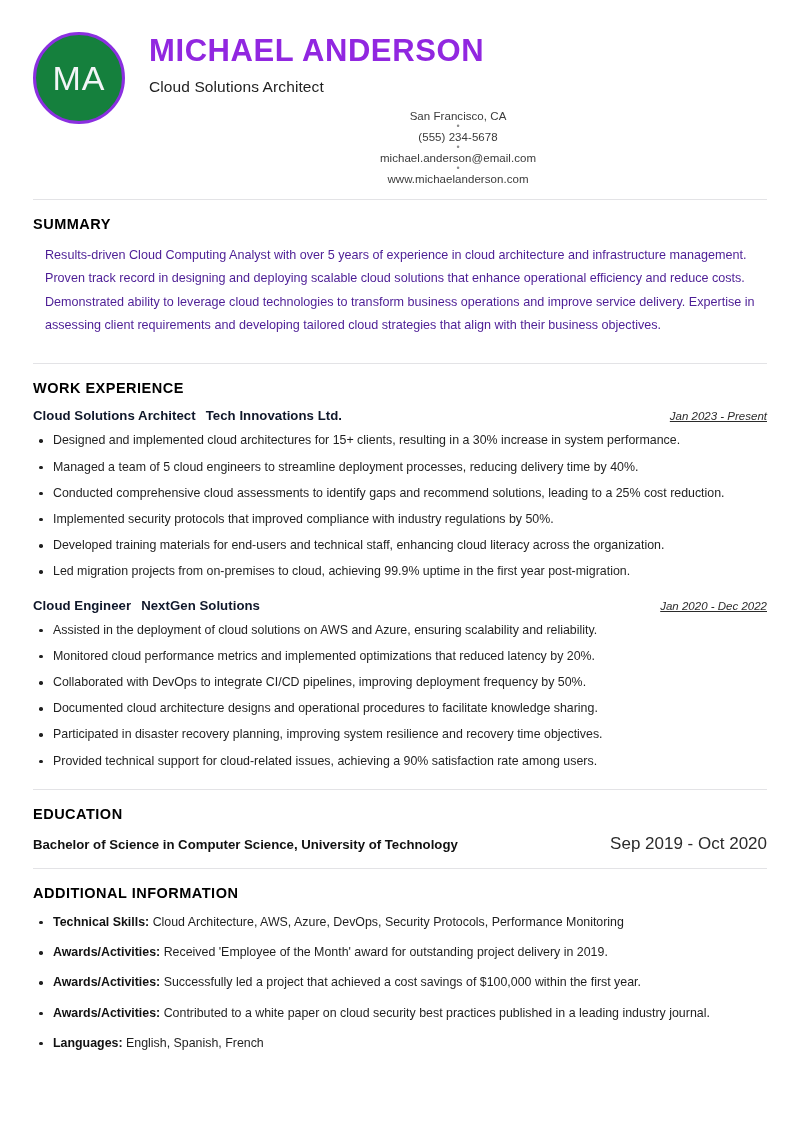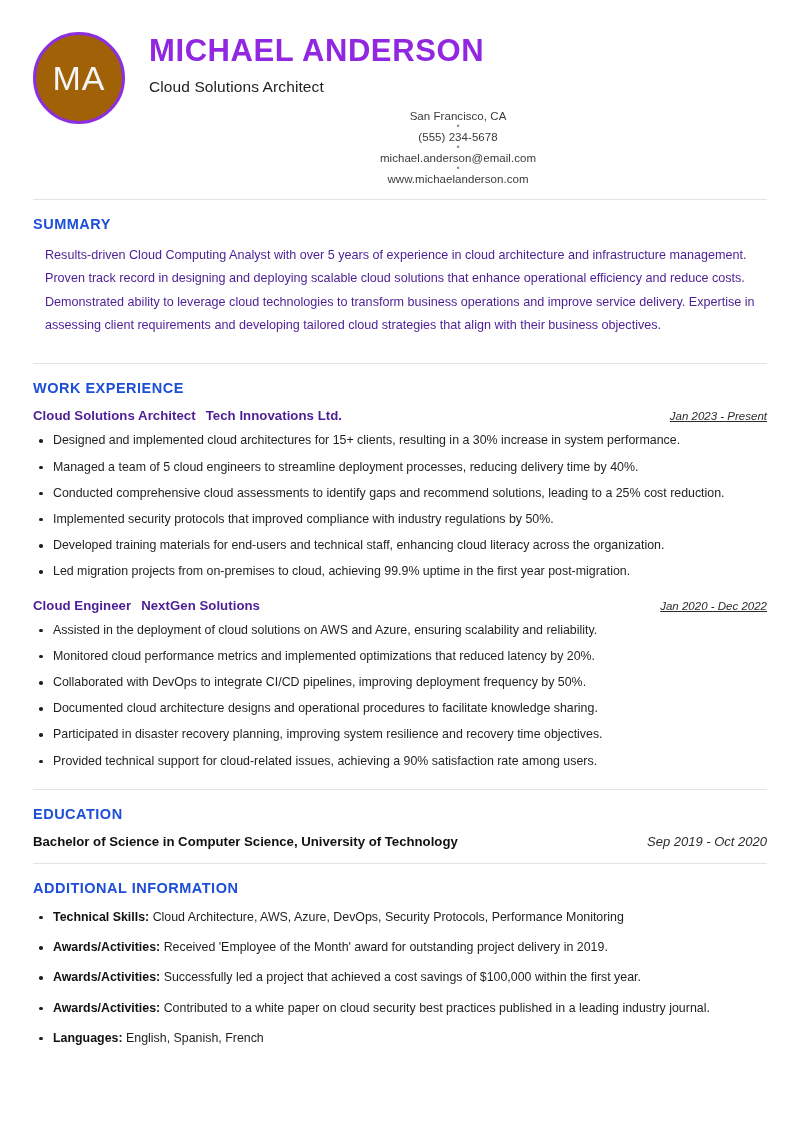--- a/index.html
+++ b/index.html
@@ -29,21 +29,21 @@
     display: flex;
     align-items: flex-start;
     padding-top: 28px;
     padding-bottom: 14px;
   }
   .avatar {
     flex: 0 0 auto;
     width: 92px;
     height: 92px;
     border-radius: 50%;
-    background: #a16207;
+    background: #15803d;
     border: 3px solid #8b2fe0;
     box-sizing: border-box;
     display: flex;
     align-items: center;
     justify-content: center;
     margin-top: 4px;
   }
   .avatar-initials {
     color: #f3f5f8;
     font-size: 34px;
@@ -93,21 +93,21 @@
   
   .divider {
     height: 1px;
     background: #e3e3e6;
     width: 100%;
   }
 
   
   .section { padding-top: 16px; padding-bottom: 14px; }
   .section-title {
-    color: #1d4ed8;
+    color: #000000;
     font-size: 14.5px;
     font-weight: bold;
     letter-spacing: 0.5px;
     margin: 0 0 12px 0;
   }
   .summary-text {
     font-size: 12.6px;
     line-height: 1.85;
     color: #4c1d95;
     margin: 12px;
@@ -119,21 +119,21 @@
   .job + .job { margin-top: 16px; }
   .job-head {
     display: flex;
     align-items: baseline;
     justify-content: space-between;
     margin-bottom: 8px;
   }
   .job-head-left {
     font-size: 13.2px;
     font-weight: bold;
-    color: #4c1d95;
+    color: #0f172a;
     letter-spacing: 0.05px;
   }
   .job-company { margin-left: 10px; }
   .job-dates {
     font-size: 11.5px;
     font-style: italic;
     color: #2b2b2b;
     white-space: nowrap;
     padding-left: 16px;
     text-decoration: underline;
@@ -169,22 +169,21 @@
     display: flex;
     align-items: baseline;
     justify-content: space-between;
   }
   .edu-degree {
     font-size: 13.2px;
     font-weight: bold;
     color: #111111;
   }
   .edu-dates {
-    font-size: 13px;
-    font-style: italic;
+    font-size: 17px;
     color: #2b2b2b;
     white-space: nowrap;
     padding-left: 16px;
   }
 
   
   ul.info-list li { margin-bottom: 11px; }
   .info-label { font-weight: bold; color: #111111; }
   .info-value { color: #1f1f1f; }
 </style>

